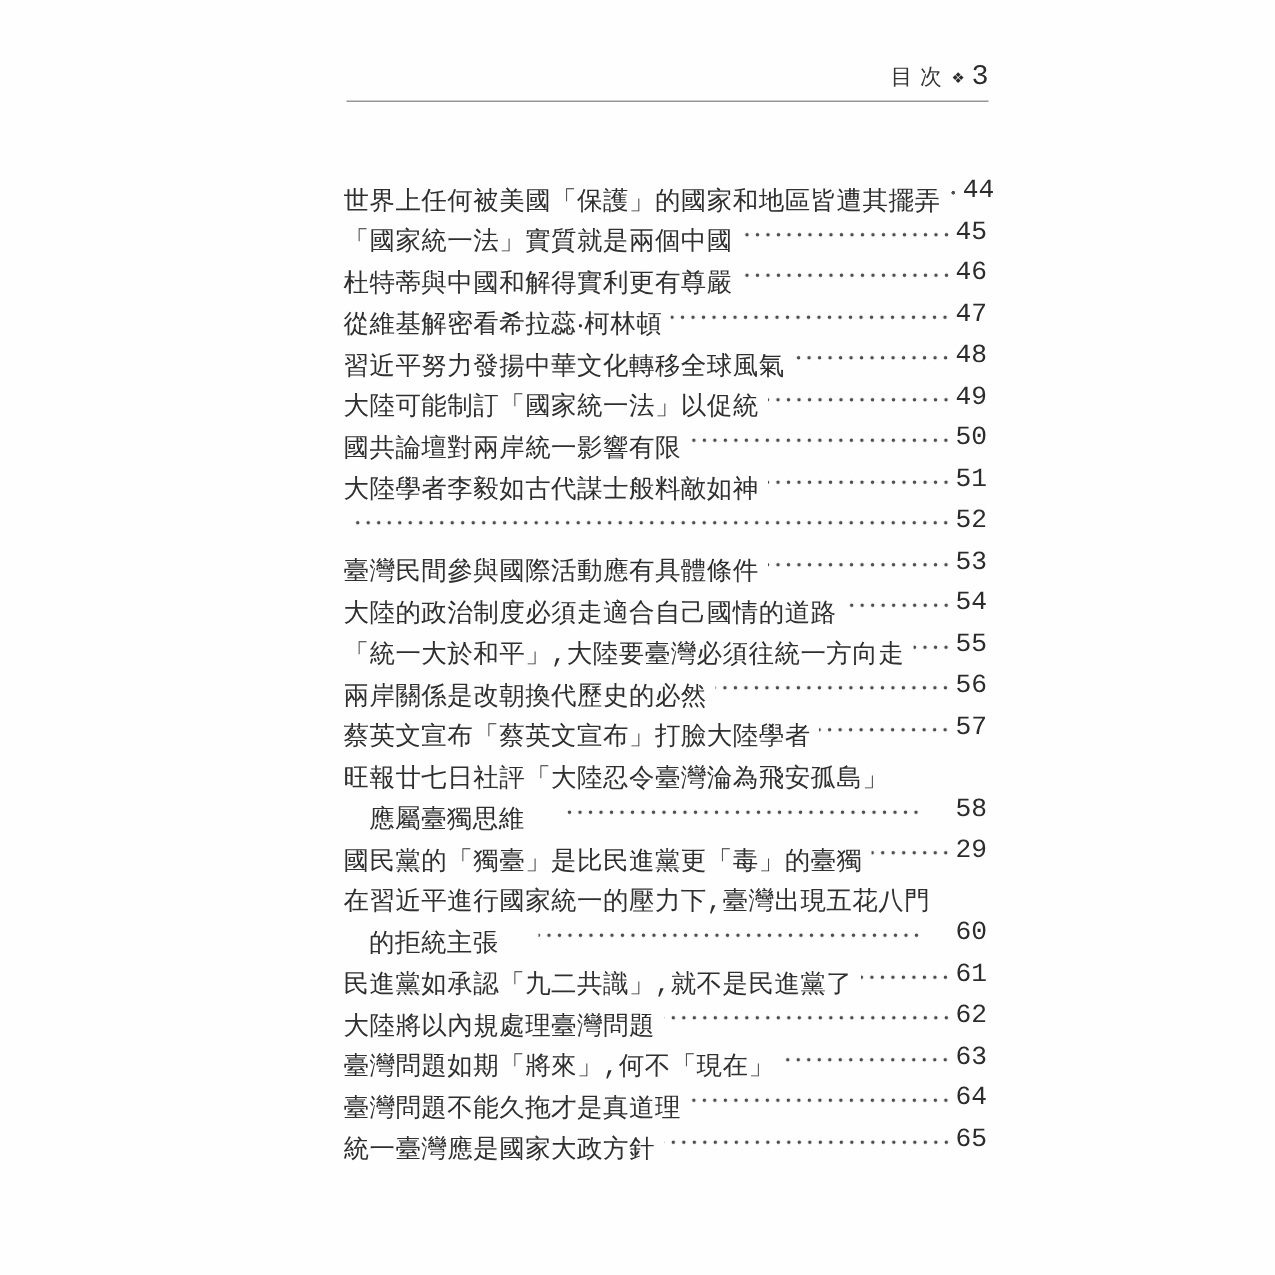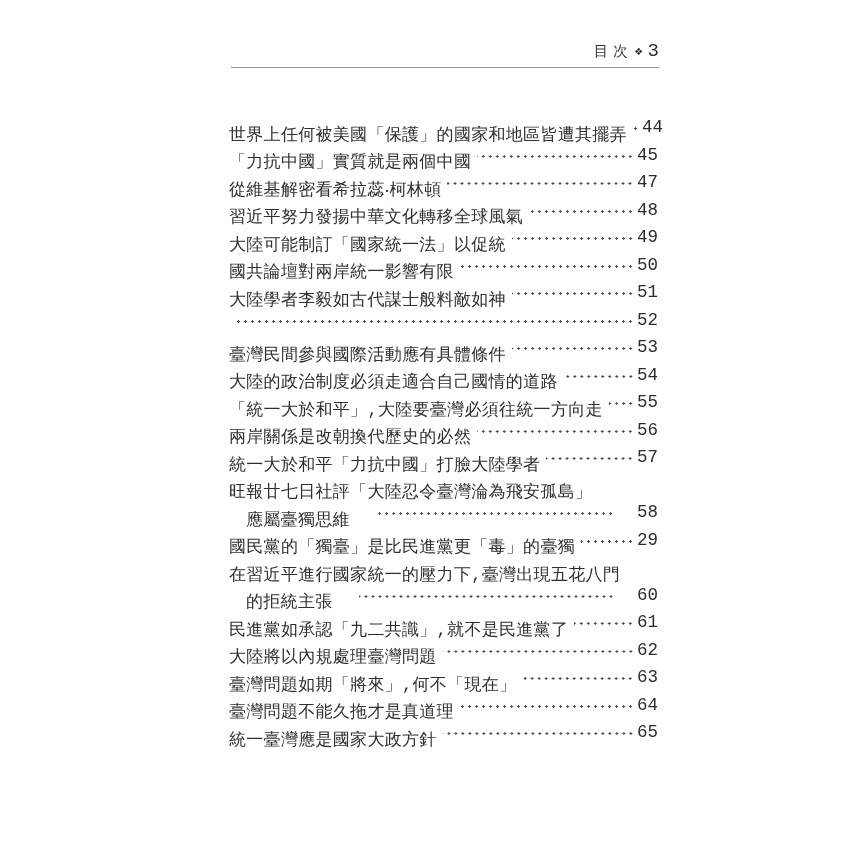--- a/index.html
+++ b/index.html
@@ -99,25 +99,30 @@
     <span class="hdr-title">目次</span><span class="hdr-sep">❖</span><span class="hdr-page">3</span>
   </header>
 
   <main class="toc">
       <div class="toc-row">
         <span class="toc-title">世界上任何被美國「保護」的國家和地區皆遭其擺弄</span>
         <span class="toc-leader"></span>
         <span class="toc-page">44</span>
       </div>
       <div class="toc-row">
-        <span class="toc-title">「力抗中國」實質就是兩個中國</span>
+        <span class="toc-title">「國家統一法」實質就是兩個中國</span>
         <span class="toc-leader"></span>
         <span class="toc-page">45</span>
       </div>
       <div class="toc-row">
+        <span class="toc-title">杜特蒂與中國和解得實利更有尊嚴</span>
+        <span class="toc-leader"></span>
+        <span class="toc-page">46</span>
+      </div>
+      <div class="toc-row">
         <span class="toc-title">從維基解密看希拉蕊‧柯林頓</span>
         <span class="toc-leader"></span>
         <span class="toc-page">47</span>
       </div>
       <div class="toc-row">
         <span class="toc-title">習近平努力發揚中華文化轉移全球風氣</span>
         <span class="toc-leader"></span>
         <span class="toc-page">48</span>
       </div>
       <div class="toc-row">
@@ -153,21 +158,21 @@
         <span class="toc-title">「統一大於和平」,大陸要臺灣必須往統一方向走</span>
         <span class="toc-leader"></span>
         <span class="toc-page">55</span>
       </div>
       <div class="toc-row">
         <span class="toc-title">兩岸關係是改朝換代歷史的必然</span>
         <span class="toc-leader"></span>
         <span class="toc-page">56</span>
       </div>
       <div class="toc-row">
-        <span class="toc-title">統一大於和平「力抗中國」打臉大陸學者</span>
+        <span class="toc-title">蔡英文宣布「蔡英文宣布」打臉大陸學者</span>
         <span class="toc-leader"></span>
         <span class="toc-page">57</span>
       </div>
       <div class="toc-row">
         <span class="toc-title">旺報廿七日社評「大陸忍令臺灣淪為飛安孤島」</span>
       </div>
       <div class="toc-row indent">
         <span class="toc-title">應屬臺獨思維</span>
         <span class="toc-leader"></span>
         <span class="toc-page">58</span>

